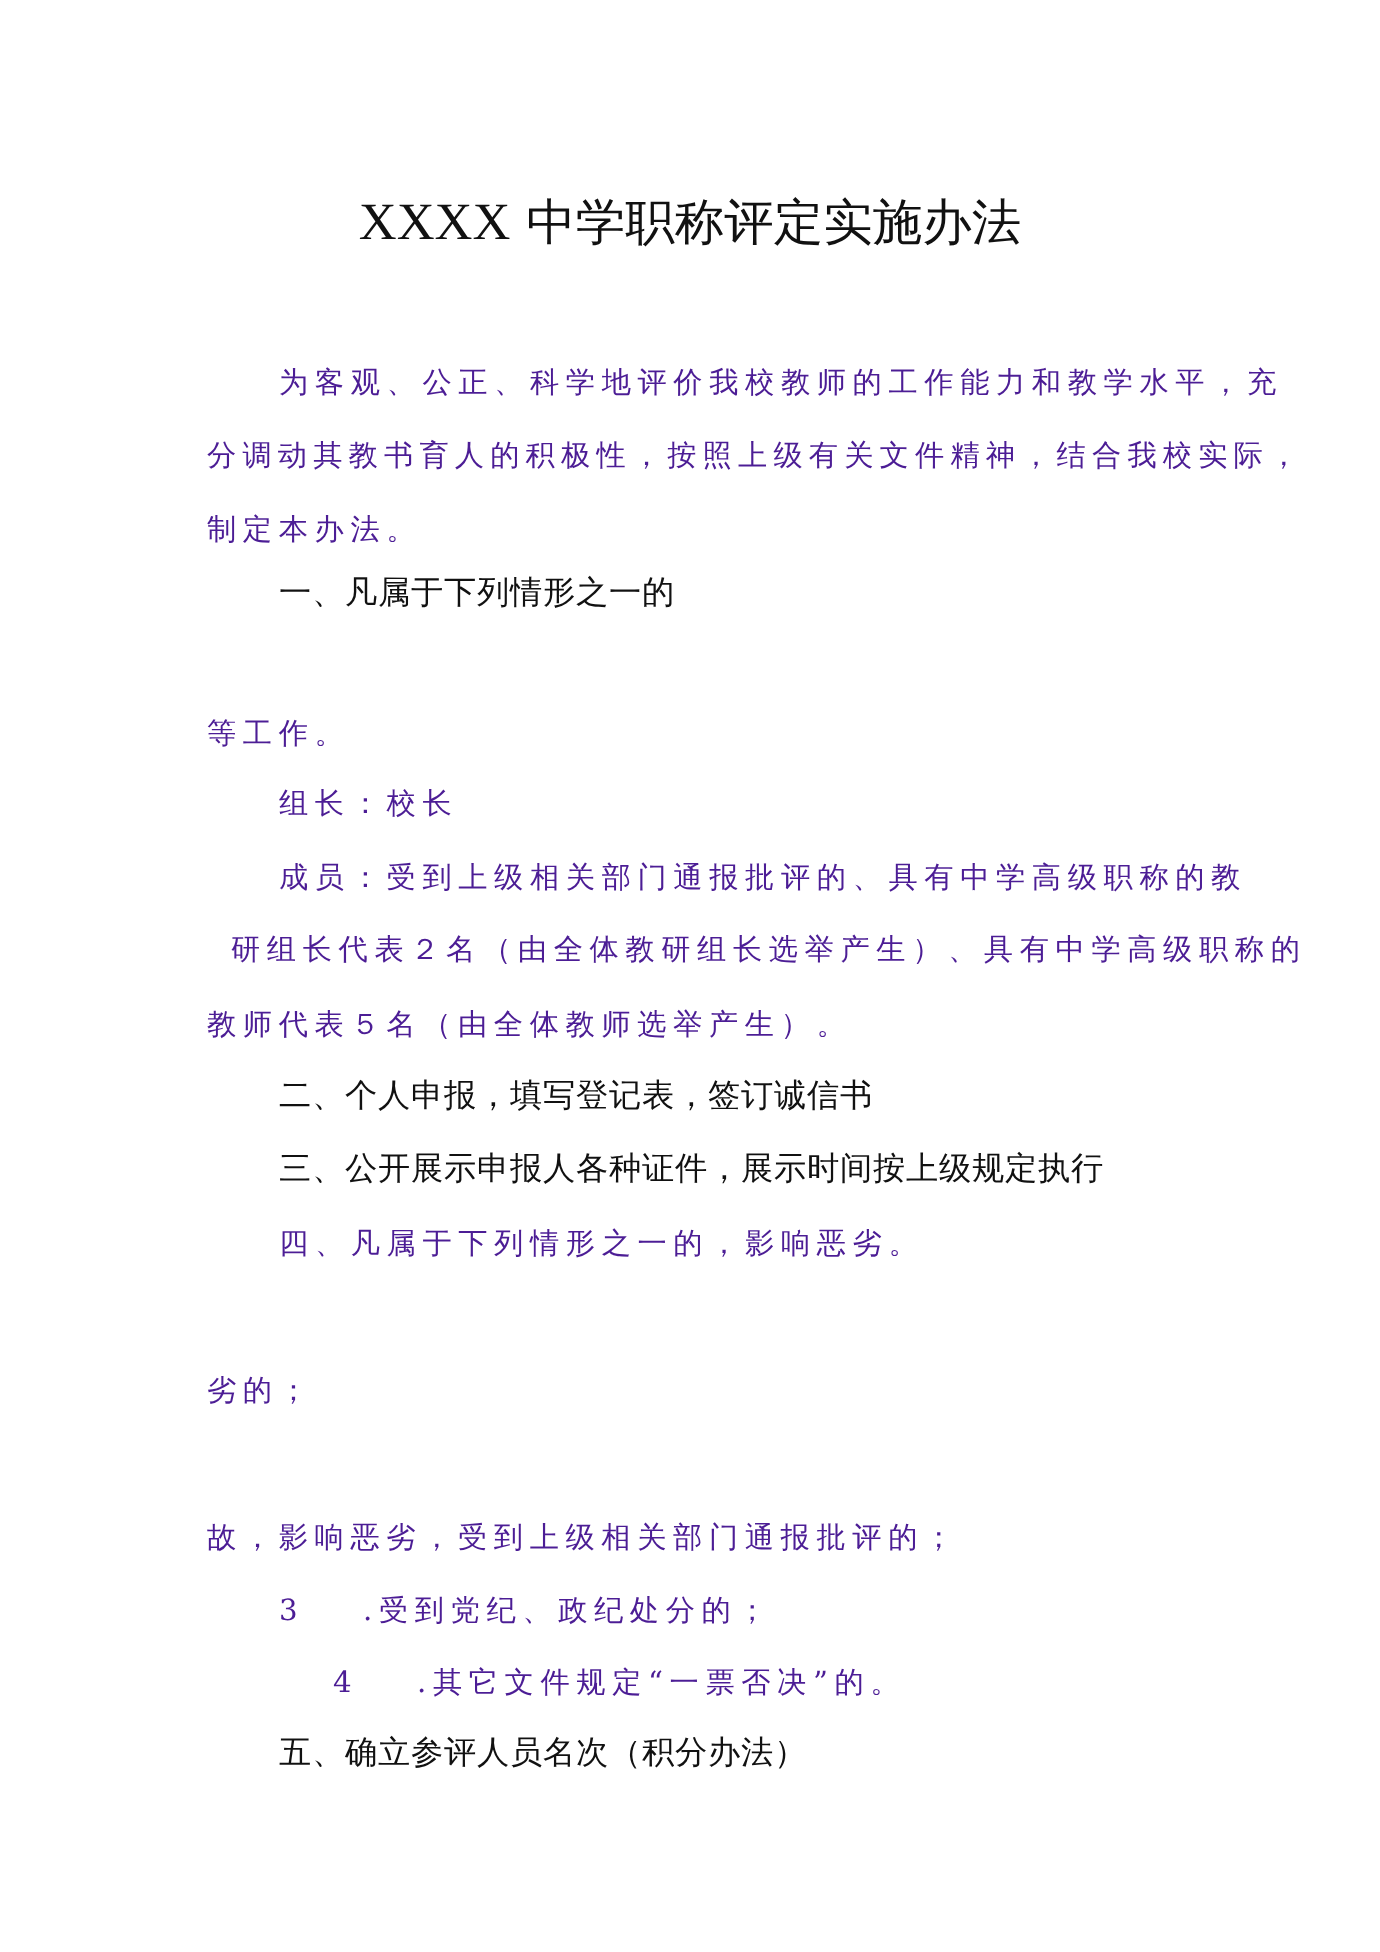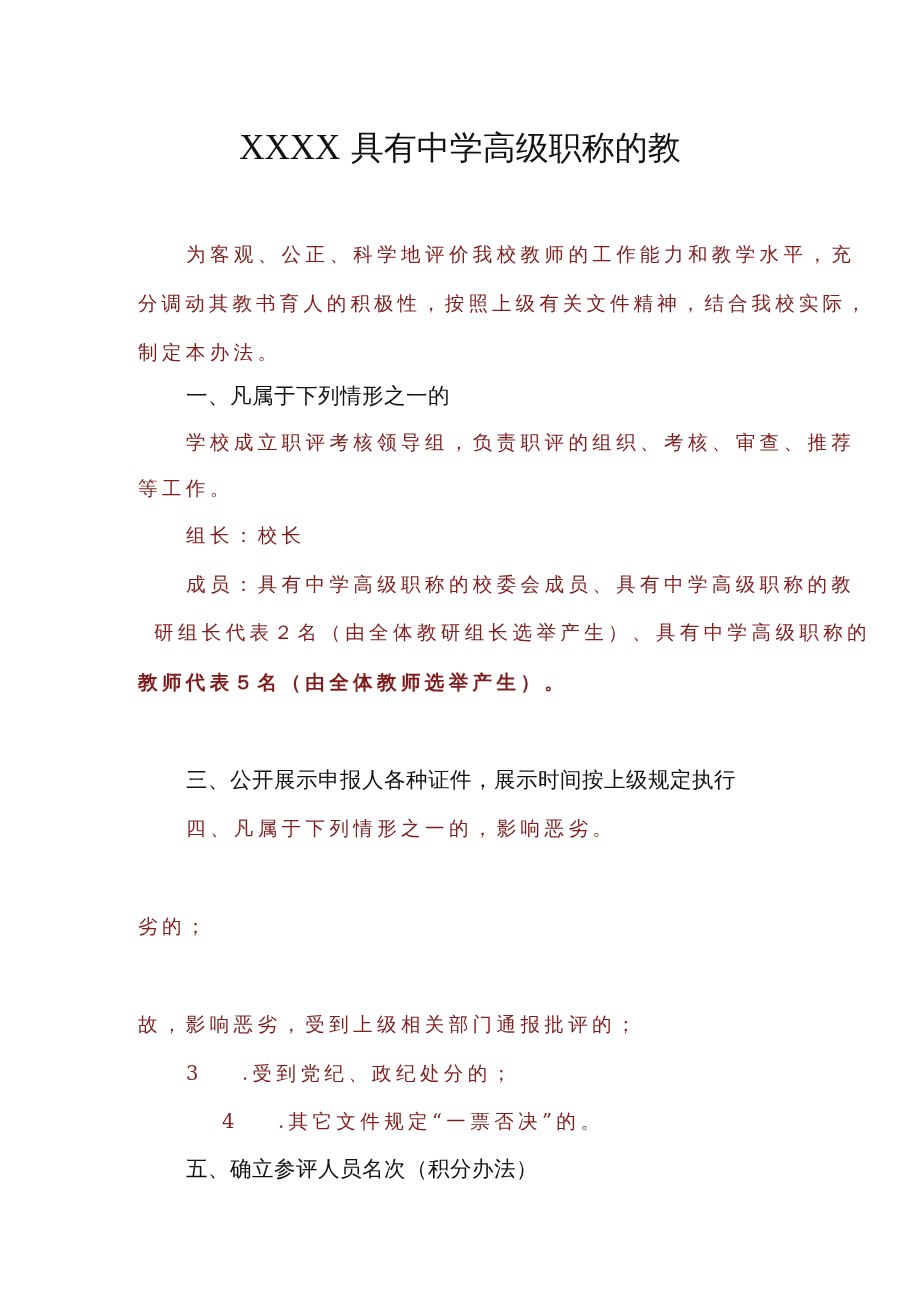--- a/index.html
+++ b/index.html
@@ -6,52 +6,52 @@
   body { width: 920px; height: 1301px; position: relative; overflow: hidden; color: #111; }
   .page { position: absolute; left: 0; top: 0; width: 920px; height: 1301px; }
   .title {
     position: absolute; left: 0; width: 920px; top: 128px; text-align: center;
     font-family: "DejaVu Sans", sans-serif; font-size: 33px; line-height: 40px; color: #111;
     letter-spacing: 0px;
   }
   .title .latin { font-family: "Liberation Serif", serif; font-size: 35px; }
   .line {
     position: absolute; white-space: nowrap;
-    font-family: "DejaVu Serif", serif; font-size: 19.5px; line-height: 30px; color: #7f1d1d;
+    font-family: "DejaVu Serif", serif; font-size: 19.5px; line-height: 30px; color: #4c1d95;
     letter-spacing: 4.4px;
   }
   .heading {
     position: absolute; white-space: nowrap;
     font-family: "DejaVu Sans", sans-serif; font-size: 21.5px; line-height: 30px; color: #111;
     letter-spacing: 0.5px;
   }
   .num { display: inline-block; }
 </style>
 </head>
 <body>
 
 <div class="page">
 
   <div class="title">
     <span class="latin">XXXX</span>
-    <span>具有中学高级职称的教</span>
+    <span>中学职称评定实施办法</span>
   </div>
 
   <div class="line" style="left:186px; top:240px;">为客观、公正、科学地评价我校教师的工作能力和教学水平，充</div>
   <div class="line" style="left:138px; top:289px; letter-spacing:4.1px;">分调动其教书育人的积极性，按照上级有关文件精神，结合我校实际，</div>
   <div class="line" style="left:138px; top:338px;">制定本办法。</div>
 
   <div class="heading" style="left:186px; top:381px;">一、凡属于下列情形之一的</div>
-  <div class="line" style="left:186px; top:428px;">学校成立职评考核领导组，负责职评的组织、考核、审查、推荐</div>
   <div class="line" style="left:138px; top:474px;">等工作。</div>
   <div class="line" style="left:186px; top:521px;">组长：校长</div>
-  <div class="line" style="left:186px; top:570px;">成员：具有中学高级职称的校委会成员、具有中学高级职称的教</div>
+  <div class="line" style="left:186px; top:570px;">成员：受到上级相关部门通报批评的、具有中学高级职称的教</div>
   <div class="line" style="left:154px; top:619px;font-family:Liberation Mono, monospace;">研组长代表２名（由全体教研组长选举产生）、具有中学高级职称的</div>
-  <div class="line" style="left:138px; top:668px;font-weight:bold;">教师代表５名（由全体教师选举产生）。</div>
+  <div class="line" style="left:138px; top:668px;">教师代表５名（由全体教师选举产生）。</div>
 
+  <div class="heading" style="left:186px; top:716px;">二、个人申报，填写登记表，签订诚信书</div>
   <div class="heading" style="left:186px; top:765px;">三、公开展示申报人各种证件，展示时间按上级规定执行</div>
 
   <div class="line" style="left:186px; top:814px;">四、凡属于下列情形之一的，影响恶劣。</div>
   <div class="line" style="left:138px; top:912px;">劣的；</div>
   <div class="line" style="left:138px; top:1010px;">故，影响恶劣，受到上级相关部门通报批评的；</div>
 
   <div class="line" style="left:186px; top:1059px;">
     <span class="num" style="width:56px;">3</span><span>.受到党纪、政纪处分的；</span>
   </div>
   <div class="line" style="left:186px; top:1107px;margin-left:36px;">

